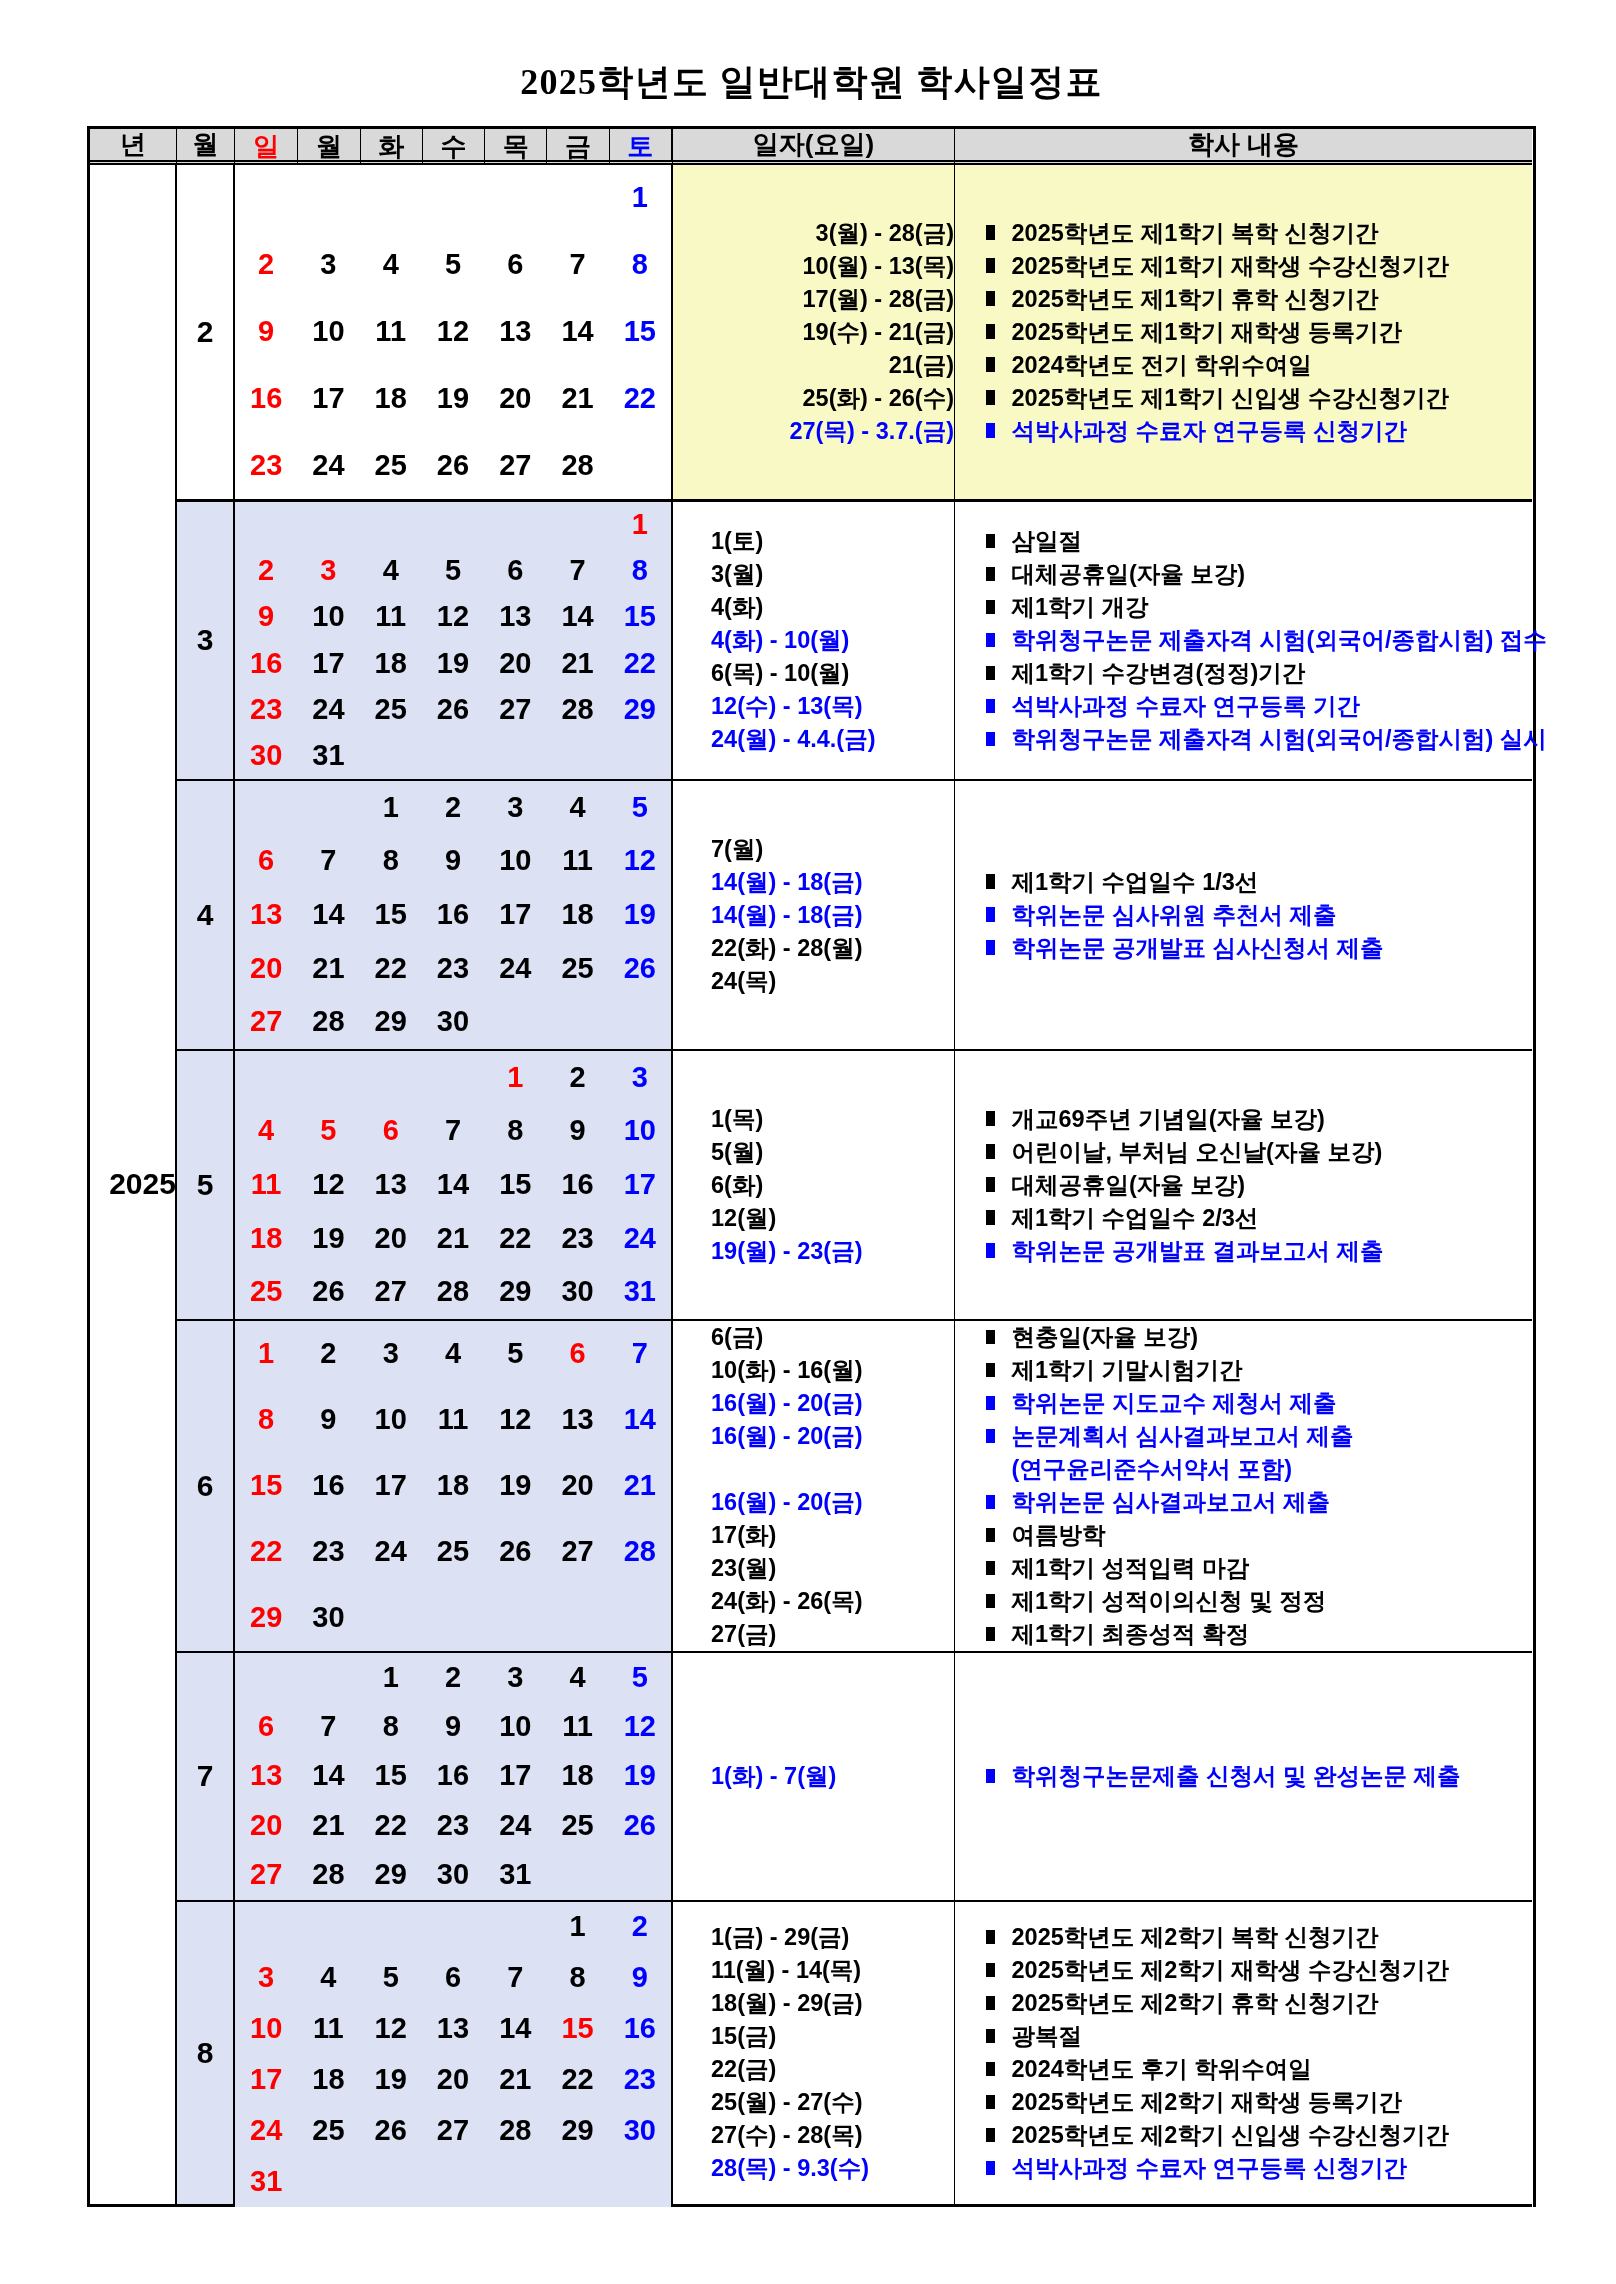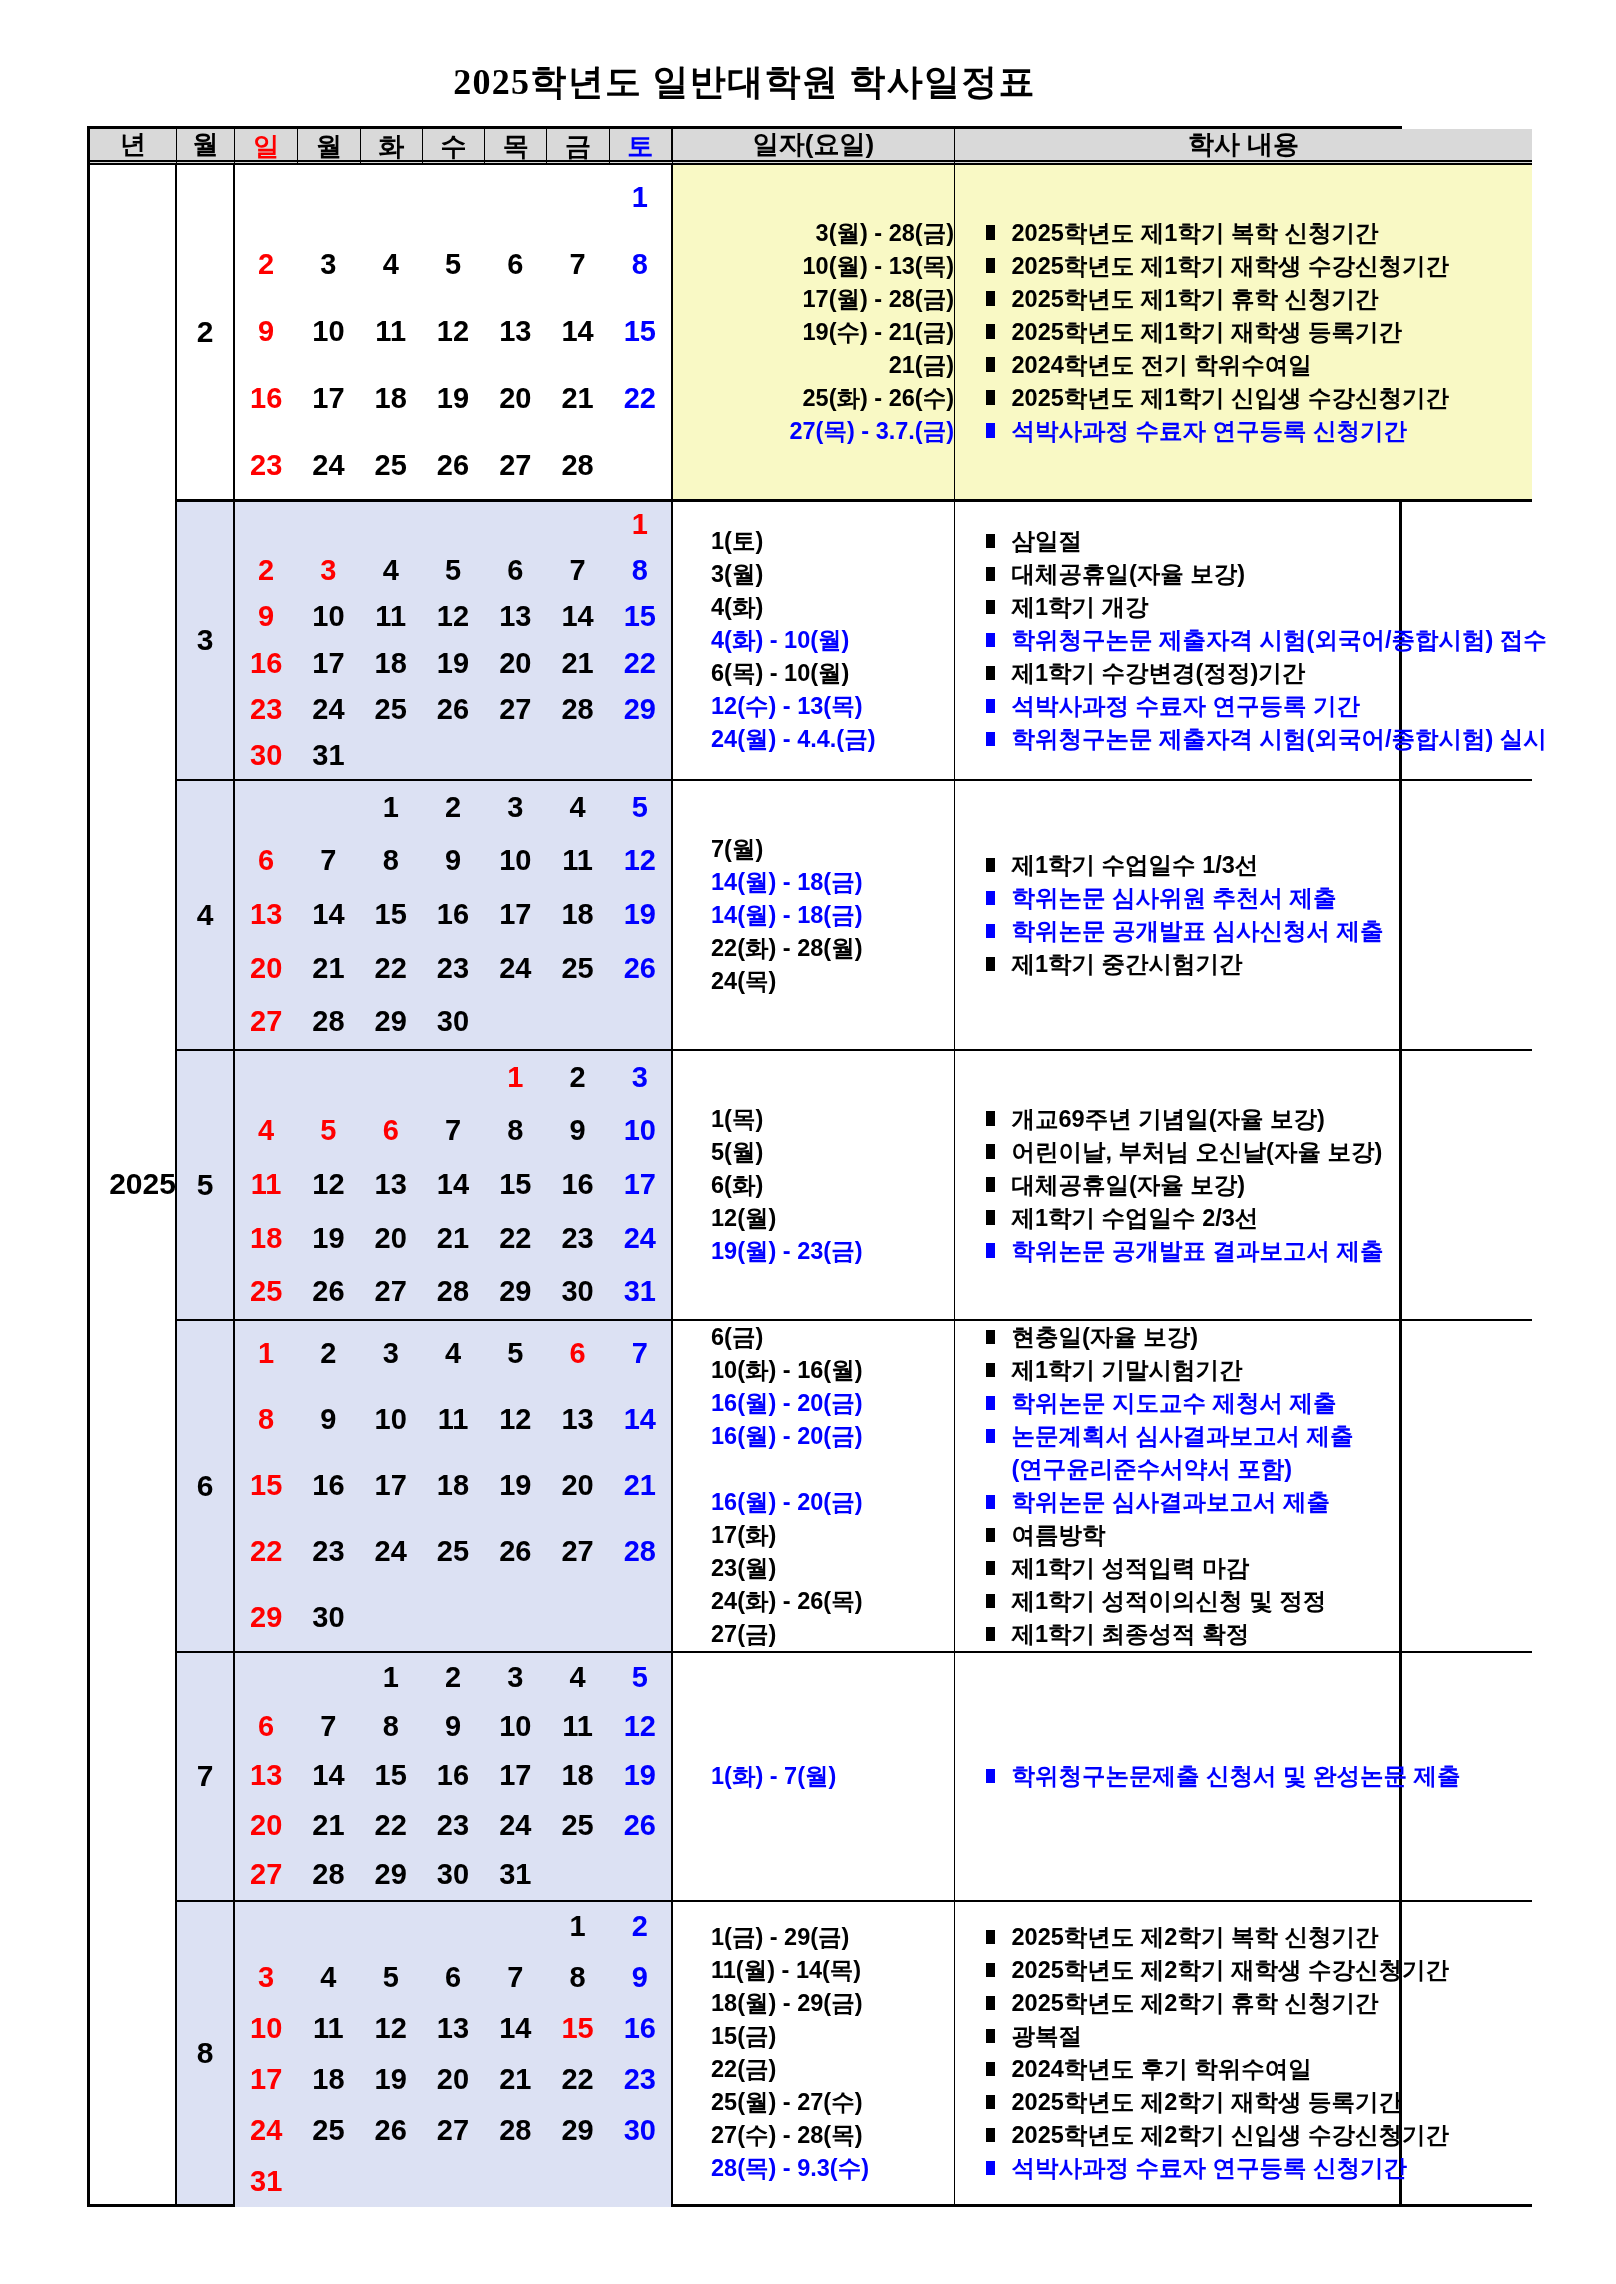--- a/index.html
+++ b/index.html
@@ -5,21 +5,21 @@
   :root{
     --red:#ff0000; --blue:#0000ff; --black:#000000;
     --gray:#d9d9d9; --lav:#dce1f3; --yellow:#f9f9c5;
   }
   *{margin:0;padding:0;box-sizing:border-box;}
   html,body{background:#ffffff;}
   body{
     width:1616px;height:2284px;position:relative;
     font-family:"Liberation Sans",sans-serif;color:#000;
   }
-  .page{position:absolute;left:87px;top:62px;width:1315px;}
+  .page{position:absolute;left:87px;top:62px;width:1449px;}
   .title{
     font-family:"Liberation Serif",serif;font-weight:bold;
     font-size:36px;text-align:center;line-height:40px;margin-bottom:23.5px;
     letter-spacing:1.3px;
   }
   .cal-table{
     display:grid;
     grid-template-columns:87px 58px 438px 282px 577px;
     grid-template-rows:36px 334px 280px 270px 270px 332px 249px 307px;
     border:3.3px solid #000;border-bottom:none;
@@ -304,24 +304,20 @@
           <span>제1학기 수업일수 1/3선</span>
         </div>
         <div class="line blue">
           <span class="bullet"></span>
           <span>학위논문 심사위원 추천서 제출</span>
         </div>
         <div class="line blue">
           <span class="bullet"></span>
           <span>학위논문 공개발표 심사신청서 제출</span>
         </div>
-        <div class="line ">
-          <span class="bullet"></span>
-          <span>제1학기 중간시험기간</span>
-        </div>
       </div>
       <div class="m-month top-thin bg-lav" style="grid-row: 5;">5</div>
       <div class="m-days top-thin bg-lav" style="grid-row: 5; grid-template-rows: repeat(5, 1fr);">
         <span class="d"></span>
         <span class="d"></span>
         <span class="d"></span>
         <span class="d"></span>
         <span class="d red">1</span>
         <span class="d">2</span>
         <span class="d blue">3</span>

